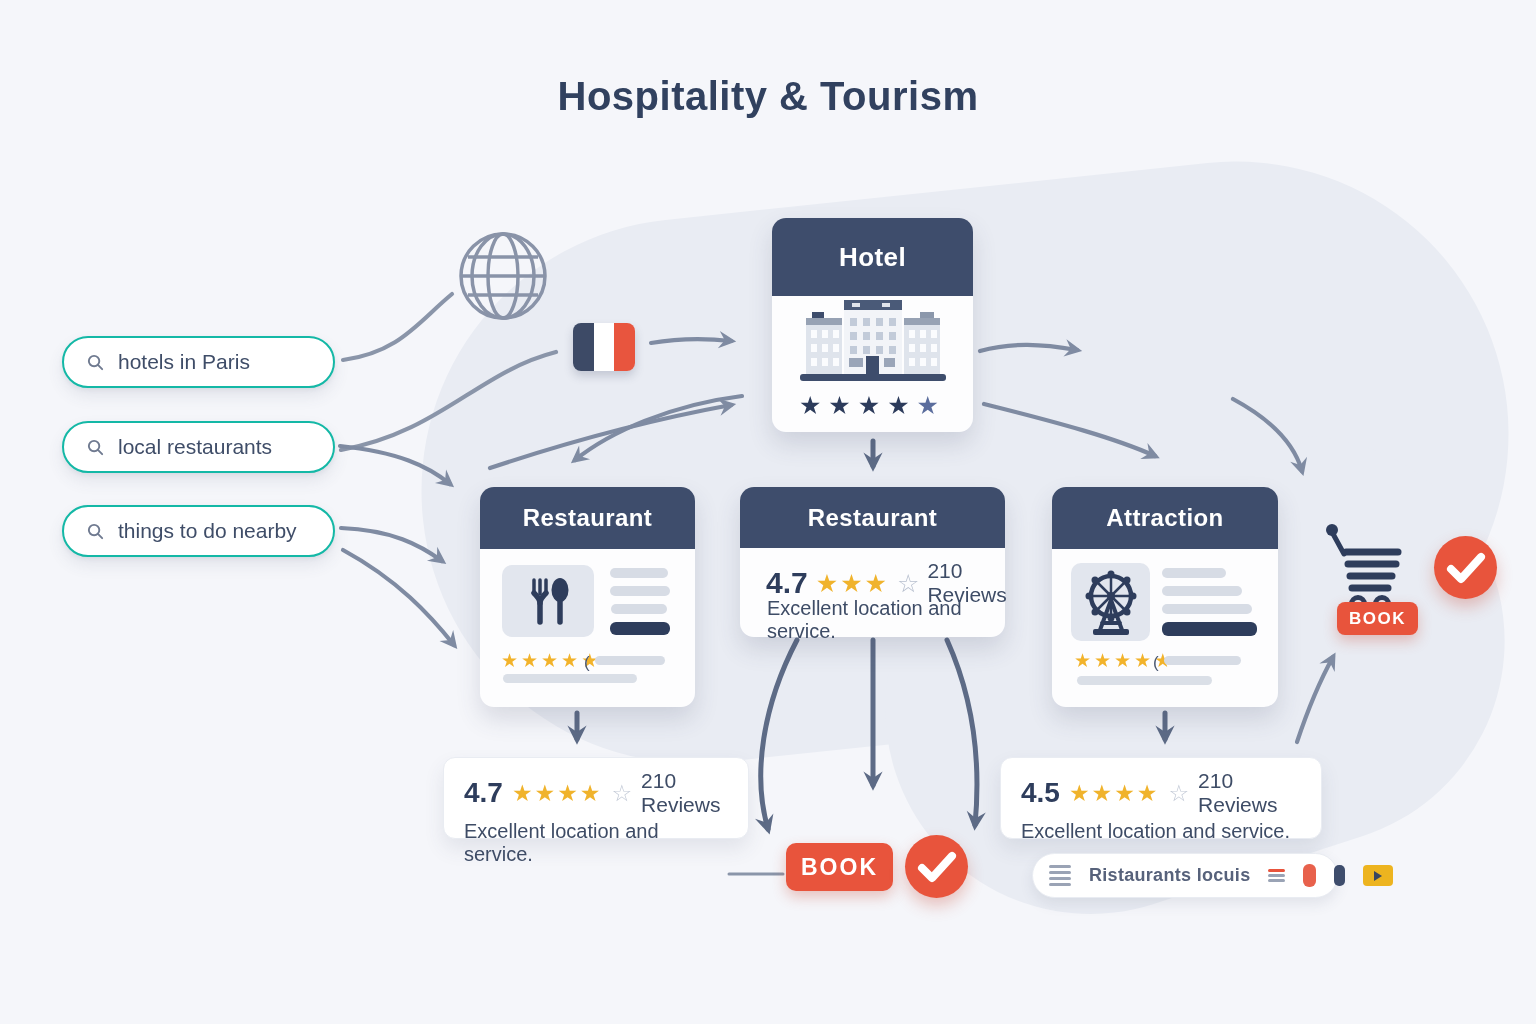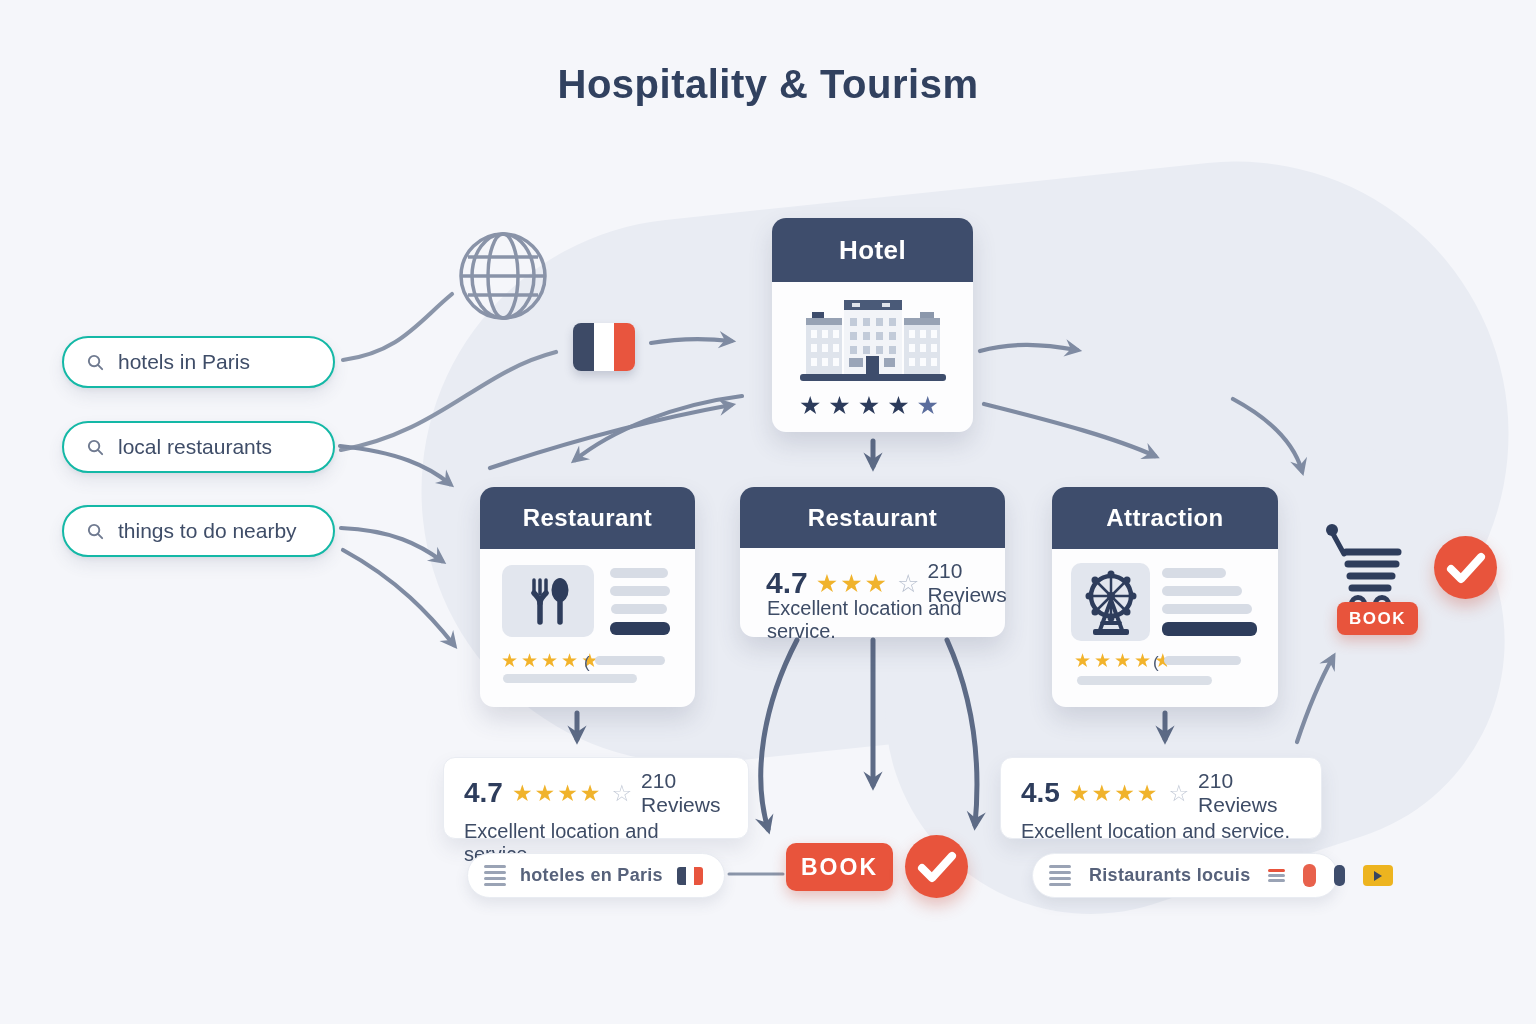--- a/index.html
+++ b/index.html
@@ -7,21 +7,21 @@
           font-family:"Liberation Sans","DejaVu Sans",sans-serif;}
   
   .blob{position:absolute;background:#e9ecf3;}
   .blob1{left:420px;top:190px;width:1090px;height:545px;border-radius:300px;transform:rotate(-6deg);}
   .blob2{left:880px;top:470px;width:630px;height:410px;border-radius:220px;transform:rotate(-18deg);}
 
   .arrows{position:absolute;left:0;top:0;pointer-events:none;}
 
   
   .header{position:absolute;top:58px;left:0;width:100%;text-align:center;}
-  .title{margin:4px;font-size:40px;font-weight:bold;color:#31415f;letter-spacing:.5px;}
+  .title{margin:16px;font-size:40px;font-weight:bold;color:#31415f;letter-spacing:.5px;}
   .subtitle{margin:26px 0 0;font-size:29px;font-weight:400;color:#96a0b2;}
 
   
   .search-pill{position:absolute;left:62px;width:273px;height:52px;background:#fff;border:2px solid #14b8a6;
     border-radius:28px;box-shadow:0 8px 16px rgba(70,80,110,.10),0 2px 4px rgba(70,80,110,.08);
     display:flex;align-items:center;gap:13px;padding:0 0 0 22px;box-sizing:border-box;}
   .sp1{top:336px}.sp2{top:421px}.sp3{top:505px}
   .search-pill .q-label{font-size:21px;color:#3f4d68;white-space:nowrap;}
 
   
@@ -30,21 +30,21 @@
     display:flex;box-shadow:0 5px 10px rgba(60,70,100,.22);}
   .flag .b1{flex:1;background:#3d4a66}.flag .b2{flex:1;background:#ffffff}.flag .b3{flex:1;background:#e8553e}
 
   
   .card{position:absolute;background:#fdfdfe;border-radius:14px;box-shadow:0 12px 24px rgba(60,70,100,.16);}
   .card-header{background:#3e4d6c;border-radius:14px 14px 0 0;color:#fff;font-weight:bold;
     display:flex;align-items:center;justify-content:center;letter-spacing:.4px;}
 
   
   .hotel-card{left:772px;top:218px;width:201px;height:214px;}
-  .hotel-card .card-header{height:64px;font-size:26px;text-align:center;}
+  .hotel-card .card-header{height:78px;font-size:26px;text-align:center;}
   .hotel-art{position:absolute;left:22px;top:74px;}
   .hotel-stars{position:absolute;left:0;bottom:12px;width:100%;text-align:center;font-size:25px;letter-spacing:7px;}
   .hotel-stars .dark{color:#2c3b5b}.hotel-stars .lite{color:#5b6d9d}
 
   
   .iconbox{position:absolute;background:#e2e6ee;border-radius:10px;display:flex;align-items:center;justify-content:center;}
   .sk{position:absolute;background:#d7dce5;border-radius:5px;}
   .sk.dark{background:#2e3d5c;border-radius:6px;}
   .gold-stars{position:absolute;font-size:19px;color:#f2b32b;letter-spacing:3px;}
   .paren{position:absolute;font-size:17px;color:#4a5872;}
@@ -363,34 +363,20 @@
   <div class="badge badge2">
     <div class="row">
       <span class="rating">4.5</span>
       <span class="stars">★★★★</span>
         <span class="outline">☆</span>
       <span class="reviews">210 Reviews</span>
     </div>
     <div class="note">Excellent location and service.</div>
   </div>
 
-  <div class="result-pill rp1">
-    <div class="hamb">
-        <span></span>
-        <span></span>
-        <span></span>
-        <span></span>
-      </div>
-    <span class="rp-label">hoteles en Paris</span>
-    <div class="mini-flag">
-      <i style="background:#3d4a66"></i>
-        <i style="background:#fff"></i>
-        <i style="background:#e8553e"></i>
-    </div>
-  </div>
 
   <div class="book-btn book-center">BOOK</div>
   <div class="check-circle check-center">
     <svg width="63" height="63" viewBox="0 0 63 63">
         <path d="M17,33 L27,43 L47,21" stroke="#fff" stroke-width="8" fill="none" stroke-linecap="round" stroke-linejoin="round"></path>
       </svg>
   </div>
 
   <div class="result-pill rp2">
     <div class="hamb">

